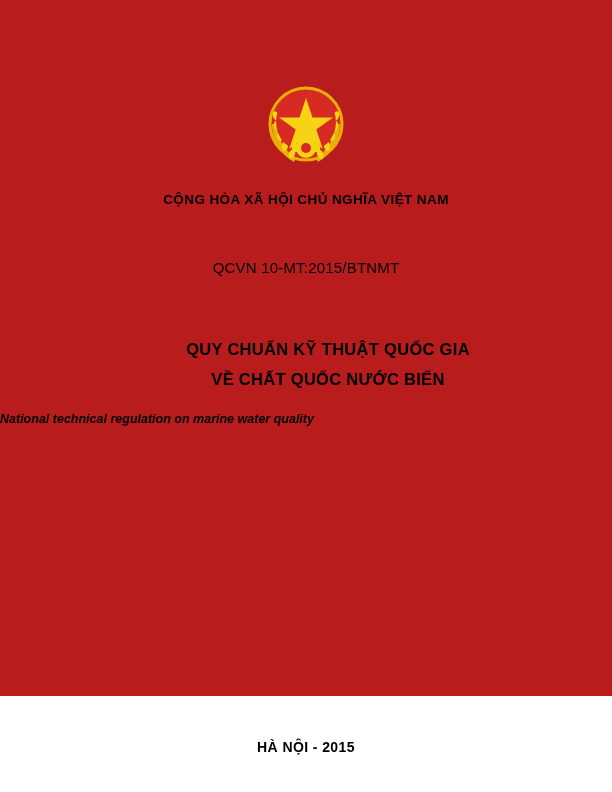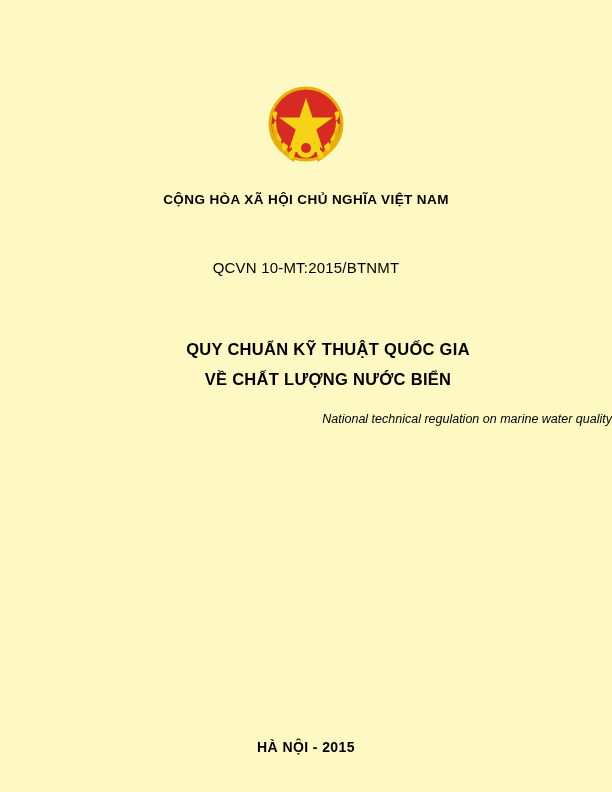--- a/index.html
+++ b/index.html
@@ -10,23 +10,23 @@
     width: 612px;
     height: 792px;
     background: #ffffff;
     font-family: "Liberation Sans", sans-serif;
     color: #000000;
     overflow: hidden;
   }
   .page {
     position: relative;
     width: 612px;
-    height: 792px;
+    height: 696px;
     box-sizing: border-box;
-    background: #fef9c3;
+    background: #b91c1c;
   }
   .emblem-wrap {
     position: absolute;
     top: 78px;
     left: 0;
     width: 612px;
     display: flex;
     justify-content: center;
   }
   .emblem {
@@ -69,23 +69,23 @@
     font-weight: bold;
     letter-spacing: 0.3px;
     line-height: 30px;
     padding-left: 44px;
   }
   .subtitle-line {
     position: absolute;
     top: 412px;
     left: 0;
     width: 612px;
-    text-align: right;
+    text-align: left;
     font-size: 12.5px;
-    font-weight: normal;
+    font-weight: bold;
     font-style: italic;
   }
   .footer-line {
     position: absolute;
     top: 703px;
     left: 0;
     width: 612px;
     text-align: center;
     font-size: 14px;
     font-weight: bold;
@@ -137,20 +137,20 @@
       </svg>
     </div>
   </div>
 
   <div class="country-line">CỘNG HÒA XÃ HỘI CHỦ NGHĨA VIỆT NAM</div>
 
   <div class="code-line">QCVN 10-MT:2015/BTNMT</div>
 
   <div class="title-block">
     <div class="title-line">QUY CHUẨN KỸ THUẬT QUỐC GIA</div>
-    <div class="title-line">VỀ CHẤT LƯỢNG NƯỚC BIỂN</div>
+    <div class="title-line">VỀ CHẤT QUỐC NƯỚC BIỂN</div>
   </div>
 
   <div class="subtitle-line">National technical regulation on marine water quality</div>
 
   <div class="footer-line">HÀ NỘI - 2015</div>
 
 </div>
 
 </body></html>

